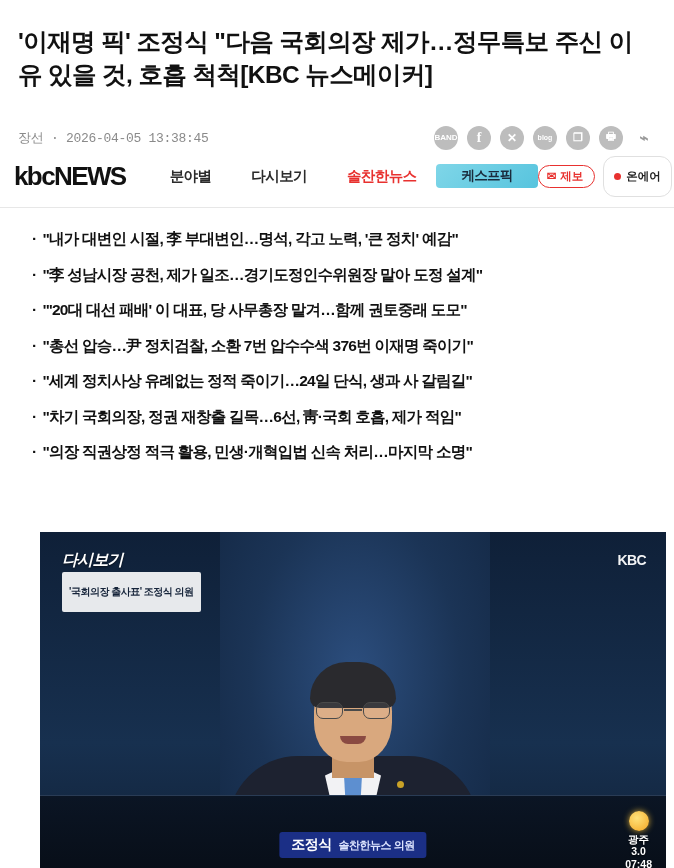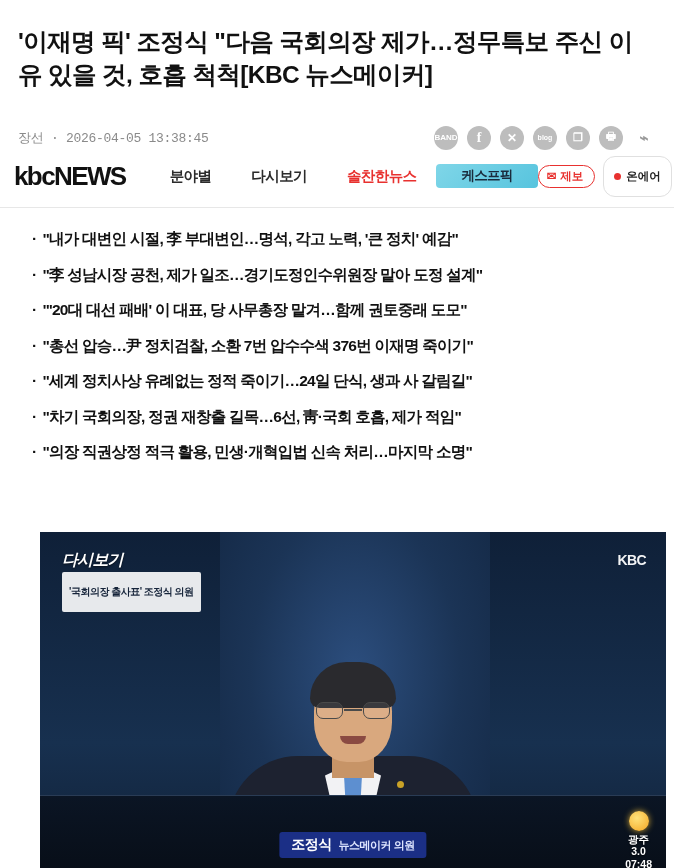--- a/index.html
+++ b/index.html
@@ -394,21 +394,21 @@
 
     <div class="v-deskline"></div>
     <div class="v-band"></div>
 
     <div class="logo-nm">다시보기</div>
     <div class="tag-sub">'국회의장 출사표' 조정식 의원</div>
     <div class="kbc-wm">KBC</div>
 
     <div class="name-plate">
       <span class="np-name">조정식</span>
-      <span class="np-desc">뉴스메이커 의원</span>
+      <span class="np-desc">솔찬한뉴스 의원</span>
     </div>
 
     <div class="wx">
       <div class="sun"></div>
       <div>광주</div>
       <div>3.0</div>
       <div>07:48</div>
     </div>
   </div>
 

